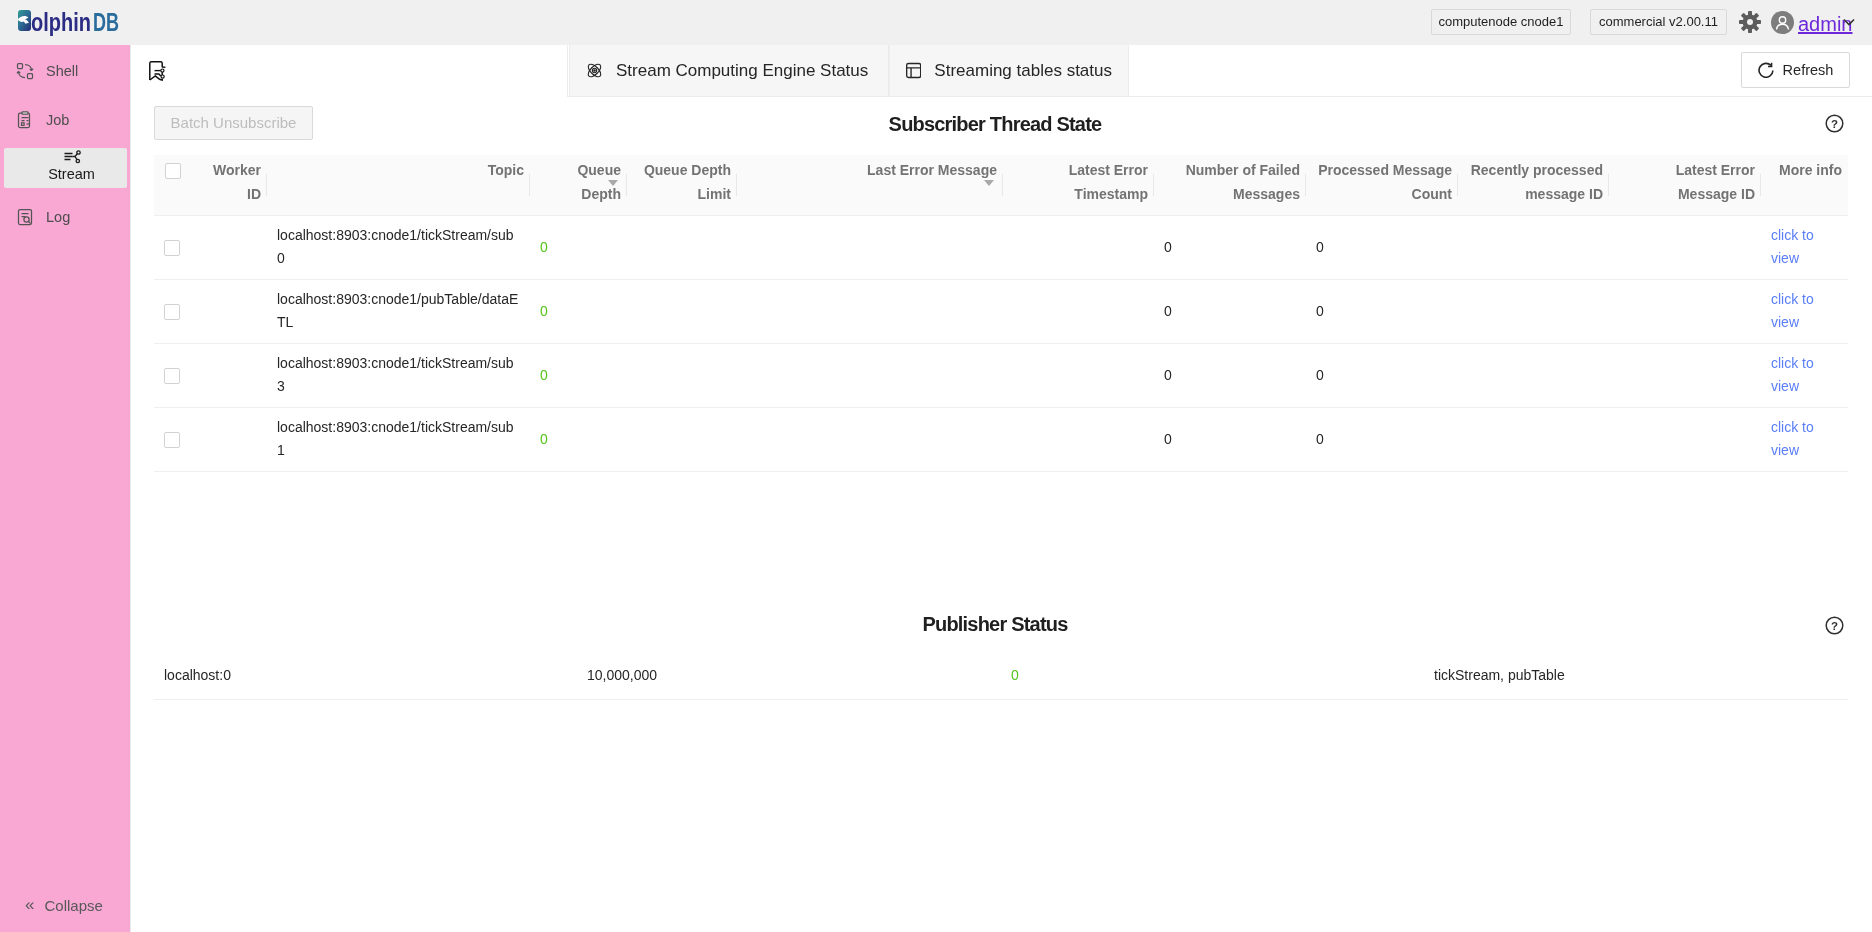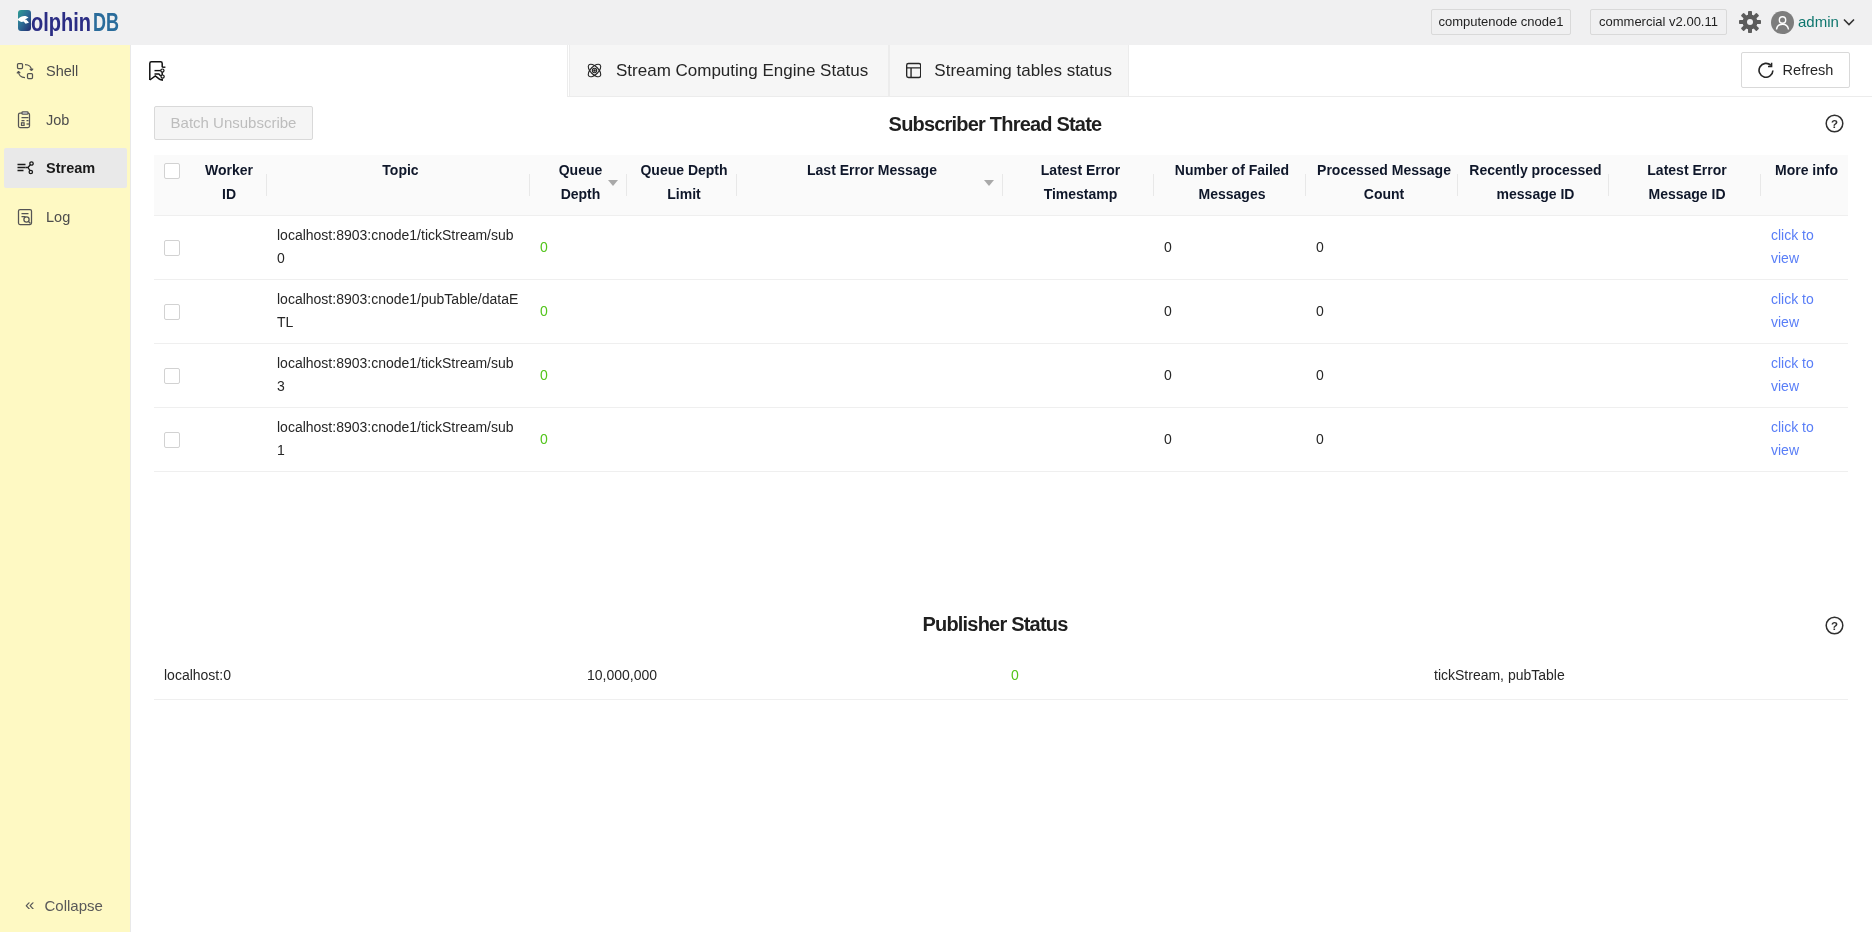--- a/index.html
+++ b/index.html
@@ -3,42 +3,42 @@
 <meta charset="utf-8">
 <style>
 * { box-sizing:border-box; margin:0; padding:0; }
 html,body { width:1872px; height:932px; }
 body { font-family:"Liberation Sans", sans-serif; background:#fff; position:relative; overflow:hidden; color:#262626; }
 .abs { position:absolute; }
 
 #hdr { position:absolute; left:0; top:0; width:1872px; height:45px; background:#f0f0f1; }
 .hbox { position:absolute; top:9px; height:26px; border:1px solid #d9d9d9; border-radius:2px; font-size:13px; color:#1f1f1f; text-align:center; line-height:24px; }
 
-#side { position:absolute; left:0; top:45px; width:131px; bottom:0; background:#fef9c3; border-right:1px solid #e9e9e9; }
+#side { position:absolute; left:0; top:45px; width:131px; bottom:0; background:#f9a8d4; border-right:1px solid #e9e9e9; }
 .mitem { position:absolute; left:4px; width:123px; height:40px; border-radius:2px; display:flex; align-items:center; font-size:14.5px; color:#4d4d4d; }
 .mitem svg { margin-left:12px; }
 .mitem .mtxt { margin-left:12px; }
-.mitem.sel { background:#e9e9e9; color:#1a1a1a; font-weight:bold; }
+.mitem.sel { background:#e9e9e9; color:#1a1a1a; font-weight:normal;flex-direction:column; }
 
 #tabbar { position:absolute; left:131px; top:45px; right:0; height:52px; background:#fff; border-bottom:1px solid #ececec; }
 .tab { position:absolute; top:0; height:51px; display:flex; align-items:center; font-size:17px; color:#262626; background:#f6f6f6; border-left:1px solid #ececec; border-right:1px solid #ececec; white-space:nowrap; }
 .tab svg { margin-left:16px; }
 .tab .ttxt { margin-left:13px; margin-right:16px; }
 #tab1 { left:0; width:437px; height:52px; background:#fff; border-left:none; color:#000; z-index:2; }
 #refreshbtn { position:absolute; left:1741px; top:52px; width:109px; height:36px; border:1px solid #d9d9d9; border-radius:2px; background:#fff; display:flex; align-items:center; justify-content:center; font-size:14.5px; color:#262626; }
 #refreshbtn svg { margin-right:9px; }
 
 #batchbtn { position:absolute; left:154px; top:106px; width:159px; height:34px; background:#f5f5f5; border:1px solid #d9d9d9; border-radius:2px; color:#bdbdbd; font-size:15px; text-align:center; line-height:32px; }
 .sectitle { position:absolute; left:154px; width:1682px; text-align:center; font-size:20px; letter-spacing:-0.8px; font-weight:bold; color:#1f1f1f; line-height:24px; }
 .helpic { position:absolute; left:1825px; }
 
 table { border-collapse:collapse; table-layout:fixed; width:1694px; font-size:14px; }
 #t1 { position:absolute; left:154px; top:155px; }
 #t2 { position:absolute; left:154px; top:652px; }
-th { background:#fafafa; font-weight:bold; color:#0f172a; text-align:center; vertical-align:top; padding:3px 6px 3px 10px; line-height:24px; border-bottom:1px solid #efefef; position:relative; }
+th { background:#fafafa; font-weight:bold; color:#737373; text-align:right; vertical-align:top; padding:3px 6px 3px 10px; line-height:24px; border-bottom:1px solid #efefef; position:relative; }
 #t1 th { height:60px; }
 th.sep:after { content:""; position:absolute; right:0; top:19px; width:1px; height:22px; background:rgba(0,0,0,0.07); }
 td { padding:8.5px 10px; vertical-align:middle; line-height:23px; border-bottom:1px solid #efefef; color:#262626; }
 #t1 td { height:62px; }
 .green { color:#52c41a; }
 .link { color:#597ef7; }
 .cb { display:inline-block; width:16px; height:16px; border:1px solid #d2d2d2; border-radius:2px; background:#fff; vertical-align:middle; }
 .brk { word-break:break-all; }
 .caret { position:absolute; width:0; height:0; border-left:5px solid transparent; border-right:5px solid transparent; border-top:6px solid #a9a9a9; }
 #t2 th { padding:8px 6px 8px 10px; height:38px; line-height:22px; }
@@ -80,21 +80,21 @@
       </g>
       <circle cx="12" cy="12" r="7.5"></circle>
       <circle cx="12" cy="12" r="3" fill="#f0f0f1"></circle>
     </g>
   </svg>
   <svg class="abs" style="left:1771px; top:11px;" width="23" height="23" viewBox="0 0 23 23">
     <circle cx="11.5" cy="11.5" r="11.5" fill="#7d7d7d"></circle>
     <circle cx="11.5" cy="9" r="3.2" fill="none" stroke="#fff" stroke-width="1.4"></circle>
     <path d="M5.5 18.5 C6 14.8 8.5 13.2 11.5 13.2 C14.5 13.2 17 14.8 17.5 18.5" fill="none" stroke="#fff" stroke-width="1.4"></path>
   </svg>
-  <div class="abs" style="left:1798px; top:13px; font-size:15px; color:#0f766e;">admin</div>
+  <div class="abs" style="left:1798px; top:13px; font-size:20px; color:#6d28d9;text-decoration:underline;">admin</div>
   <svg class="abs" style="left:1843px; top:18px;" width="12" height="8" viewBox="0 0 12 8">
     <path d="M1 1.5 L6 6.5 L11 1.5" fill="none" stroke="#333" stroke-width="1.6"></path>
   </svg>
 </div>
 <div id="side">
   <div class="mitem" style="top:6px;">
       <svg width="18" height="18" viewBox="0 0 18 18" fill="none" stroke="#545454" stroke-width="1.25">
     <rect x="1.5" y="1.5" width="5" height="5" rx="1"></rect>
     <rect x="11.5" y="11.5" width="5" height="5" rx="1"></rect>
     <path d="M9 2.5 C13 2.5 15.5 5 15.5 8.5"></path>

